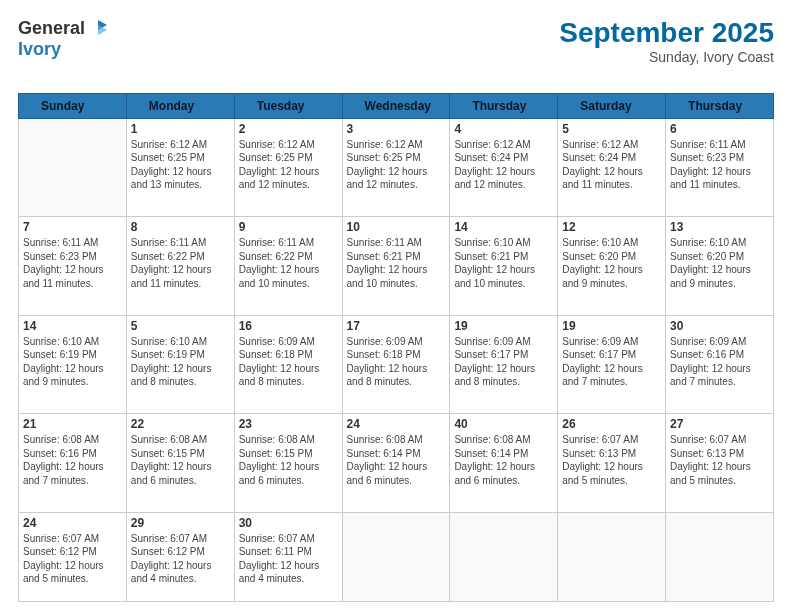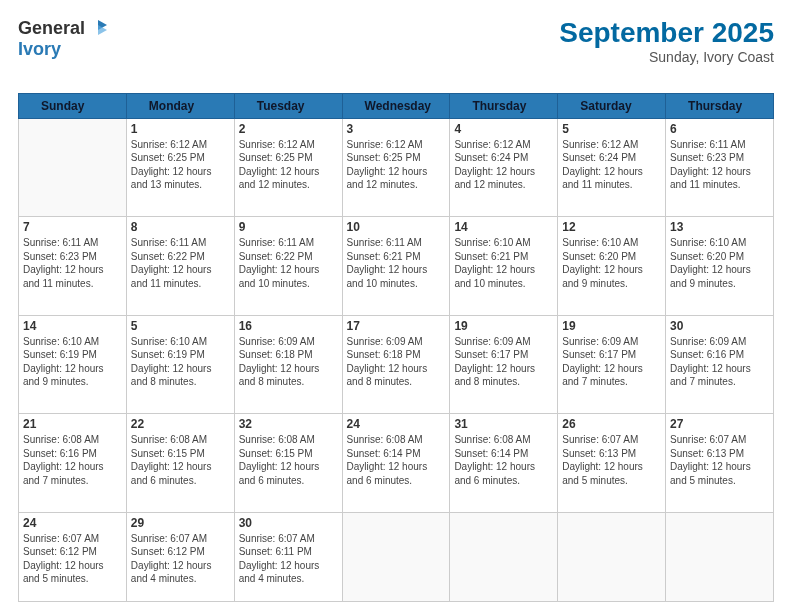--- a/index.html
+++ b/index.html
@@ -286,35 +286,35 @@
 and 7 minutes.</div>
           </td>
           <td>
             <span class="day-num">22</span>
             <div class="day-info" style="white-space: pre-line;">Sunrise: 6:08 AM
 Sunset: 6:15 PM
 Daylight: 12 hours
 and 6 minutes.</div>
           </td>
           <td>
-            <span class="day-num">32</span>
+            <span class="day-num">23</span>
             <div class="day-info" style="white-space: pre-line;">Sunrise: 6:08 AM
 Sunset: 6:15 PM
 Daylight: 12 hours
 and 6 minutes.</div>
           </td>
           <td>
             <span class="day-num">24</span>
             <div class="day-info" style="white-space: pre-line;">Sunrise: 6:08 AM
 Sunset: 6:14 PM
 Daylight: 12 hours
 and 6 minutes.</div>
           </td>
           <td>
-            <span class="day-num">31</span>
+            <span class="day-num">40</span>
             <div class="day-info" style="white-space: pre-line;">Sunrise: 6:08 AM
 Sunset: 6:14 PM
 Daylight: 12 hours
 and 6 minutes.</div>
           </td>
           <td>
             <span class="day-num">26</span>
             <div class="day-info" style="white-space: pre-line;">Sunrise: 6:07 AM
 Sunset: 6:13 PM
 Daylight: 12 hours

